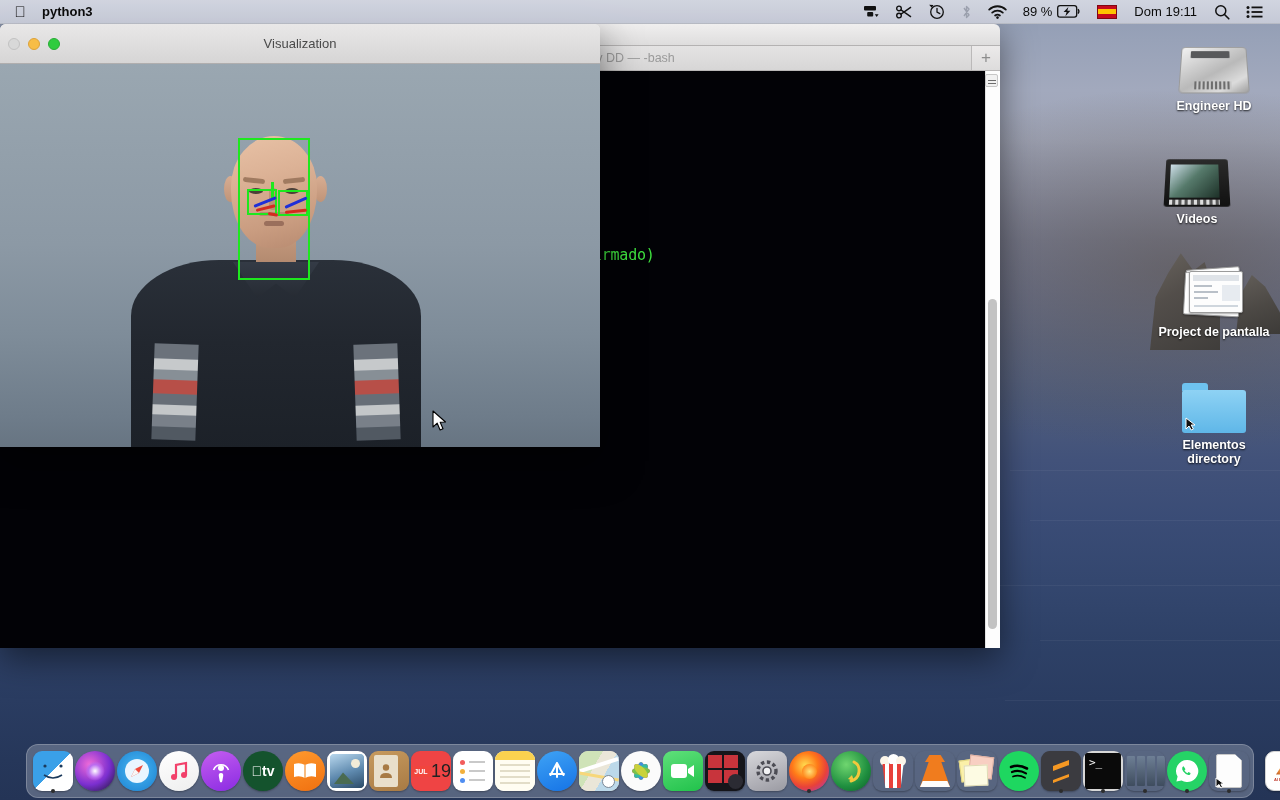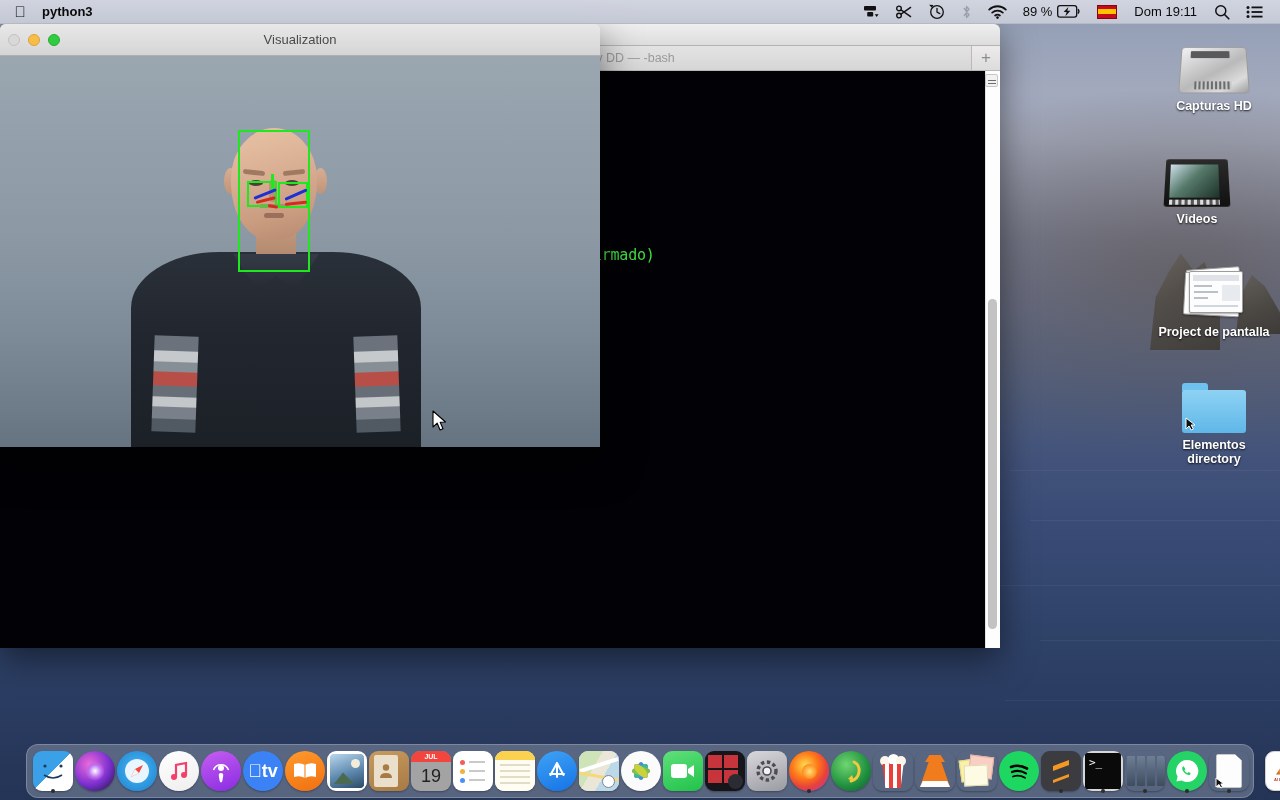--- a/index.html
+++ b/index.html
@@ -146,21 +146,21 @@
 
   
   #viz-window {
     position:absolute; left:0px; top:24px; width:600px; height:423px;
     z-index:40;
     box-shadow:0 14px 40px rgba(0,0,0,.55);
     border-radius:6px 6px 0 0;
     overflow:hidden;
   }
   #viz-titlebar {
-    height:32px;
+    height:40px;
     background:linear-gradient(to bottom,#e9e8e8,#d6d5d5);
     border-bottom:1px solid #b0aeae;
     display:flex; align-items:center; position:relative;justify-content:flex-end;
   }
   .tl-lights { position:absolute; left:8px; display:flex; gap:8px; align-items:center; }
   .tl { width:12px; height:12px; border-radius:50%; }
   .tl-red { background:#d8d8d8; border:1px solid #c2c2c2; }
   .tl-yellow { background:#f7bd47; border:1px solid #dda23a; }
   .tl-green { background:#2fcc3f; border:1px solid #28ad35; }
   #viz-title {
@@ -324,21 +324,21 @@
   <div class="sea-streak" style="left:1030px;top:520px;width:250px;"></div>
   <div class="sea-streak" style="left:1000px;top:585px;width:280px;"></div>
   <div class="sea-streak" style="left:1040px;top:640px;width:240px;"></div>
   <div class="sea-streak" style="left:1005px;top:700px;width:275px;"></div>
 </div>
 
 <div class="desk-icon" style="left:1156px;top:32px;">
   <div class="glyph">
       <div class="hd-icon"></div>
     </div>
-  <div>Capturas HD</div>
+  <div>Engineer HD</div>
 </div>
 
 <div class="desk-icon" style="left:1139px;top:145px;">
   <div class="glyph">
     <div class="vid-icon">
         <div class="screen"></div>
         <div class="strip"></div>
       </div>
   </div>
   <div>Videos</div>
@@ -556,21 +556,21 @@
     <div class="dock-ico round" style="background:linear-gradient(160deg,#c55ef0,#8a2be2);">
       <svg width="28" height="28" viewBox="0 0 28 28">
         <circle cx="14" cy="11" r="3" fill="#fff"></circle>
         <path d="M14 16 q2.6 0 2.2 3 l-.9 5 q-.2 1.4-1.3 1.4 t-1.3-1.4 l-.9-5 q-.4-3 2.2-3z" fill="#fff"></path>
         <path d="M6.5 13 A8 8 0 0 1 21.5 13" stroke="#fff" stroke-width="1.6" fill="none"></path>
       </svg>
     </div>
   </div>
 
   <div class="dock-item">
-    <div class="dock-ico round" style="background:#3b82f6;color:#fff;font-size:18px;font-weight:bold;">tv</div>
+    <div class="dock-ico round" style="background:#14532d;color:#fff;font-size:14px;font-weight:bold;">tv</div>
   </div>
 
   <div class="dock-item">
     <div class="dock-ico round" style="background:linear-gradient(160deg,#ff9a2e,#f07010);">
       <svg width="26" height="20" viewBox="0 0 26 20">
         <path d="M13 4 q-5-3-11-1 v13 q6-2 11 1 q5-3 11-1 V3 q-6-2-11 1z" fill="#fff"></path>
         <path d="M13 4 v13" stroke="#f29030" stroke-width="1.2"></path>
       </svg>
     </div>
   </div>
@@ -588,21 +588,21 @@
     <div class="dock-ico" style="background:linear-gradient(160deg,#c79a5e,#a87a44);">
       <div style="position:absolute;left:5px;top:4px;width:24px;height:32px;background:#e9dfcb;border-radius:2px;"></div>
       <svg width="14" height="16" viewBox="0 0 14 16" style="position:absolute;left:10px;top:12px;">
         <circle cx="7" cy="4.5" r="3.2" fill="#a87a44"></circle>
         <path d="M1 15 q0-5 6-5 t6 5z" fill="#a87a44"></path>
       </svg>
     </div>
   </div>
 
   <div class="dock-item">
-    <div class="dock-ico" style="background:#a3a3a3;flex-direction:column;">
+    <div class="dock-ico" style="background:#ef4444;flex-direction:row;">
       <div style="width:40px;height:11px;background:#f1453d;color:#fff;font-size:7px;font-weight:bold;
                   display:flex;align-items:center;justify-content:center;">JUL</div>
       <div style="flex:1;display:flex;align-items:center;justify-content:center;color:#222;font-size:18px;font-weight:300;">19</div>
     </div>
   </div>
 
   <div class="dock-item">
     <div class="dock-ico" style="background:#fff;flex-direction:column;justify-content:center;gap:4px;padding-left:7px;align-items:flex-start;">
       <div style="display:flex;gap:4px;align-items:center;">
           <span style="width:5px;height:5px;border-radius:50%;background:#f25c5c;"></span>

